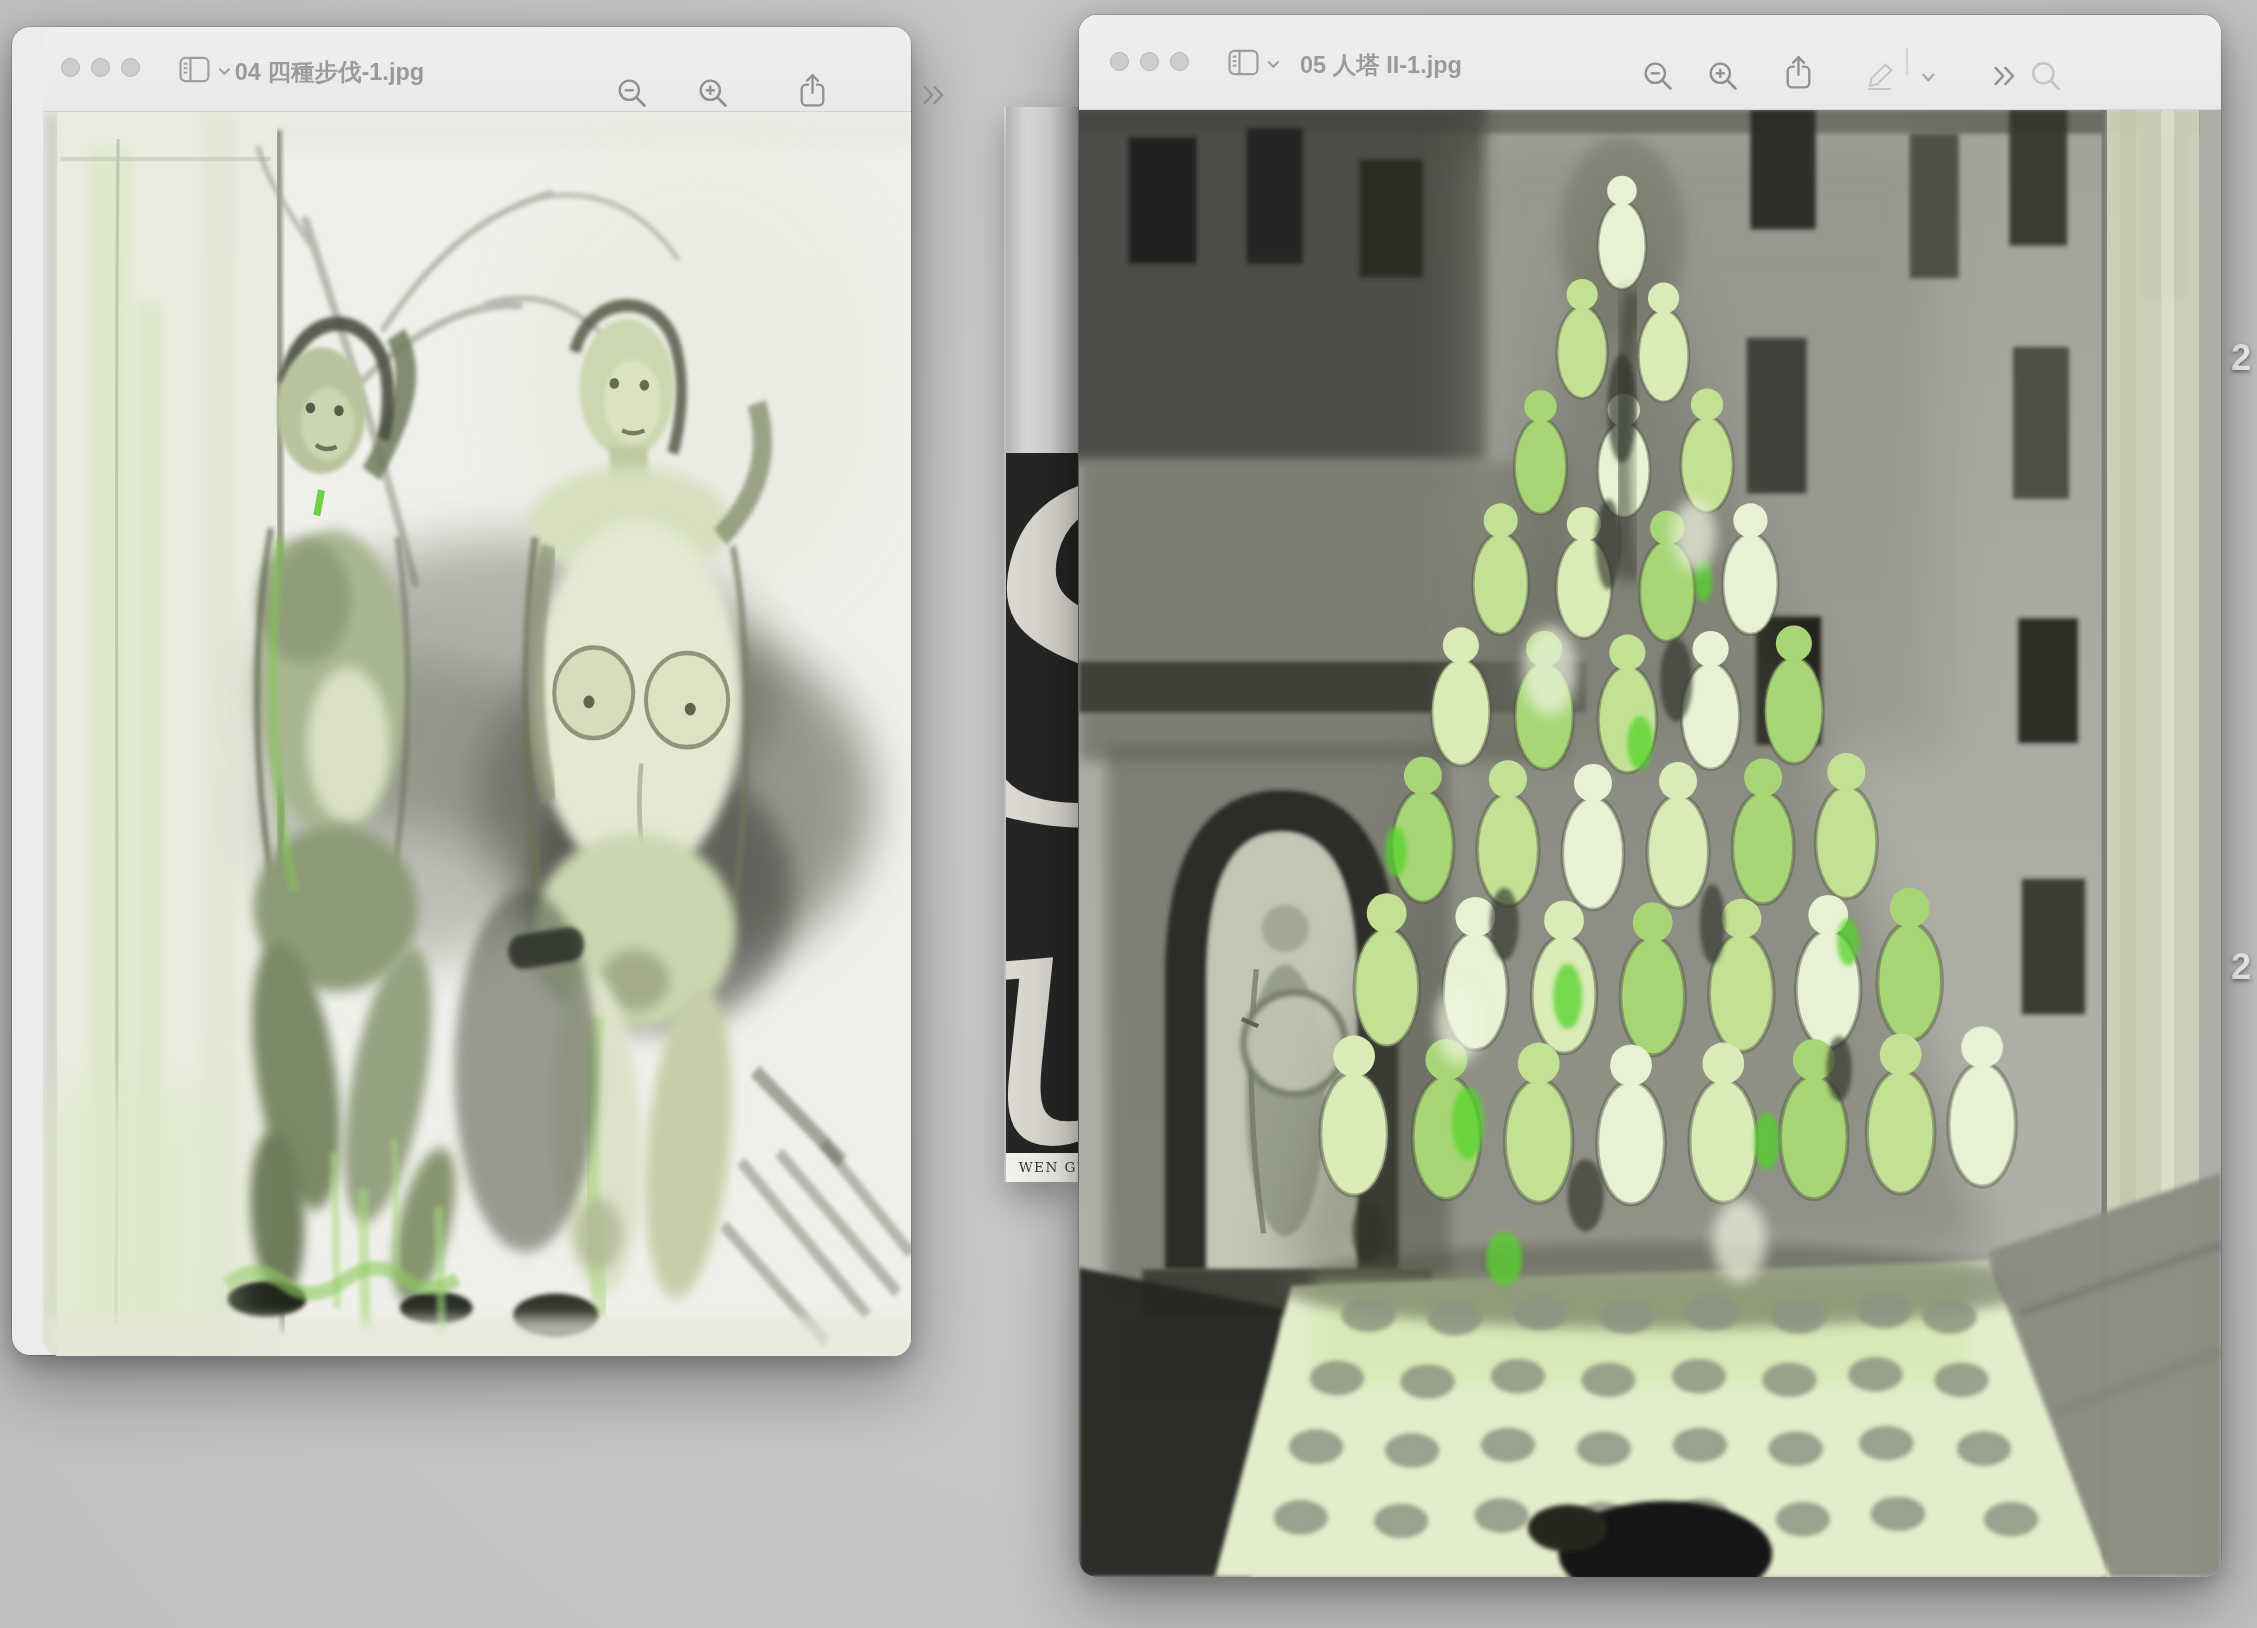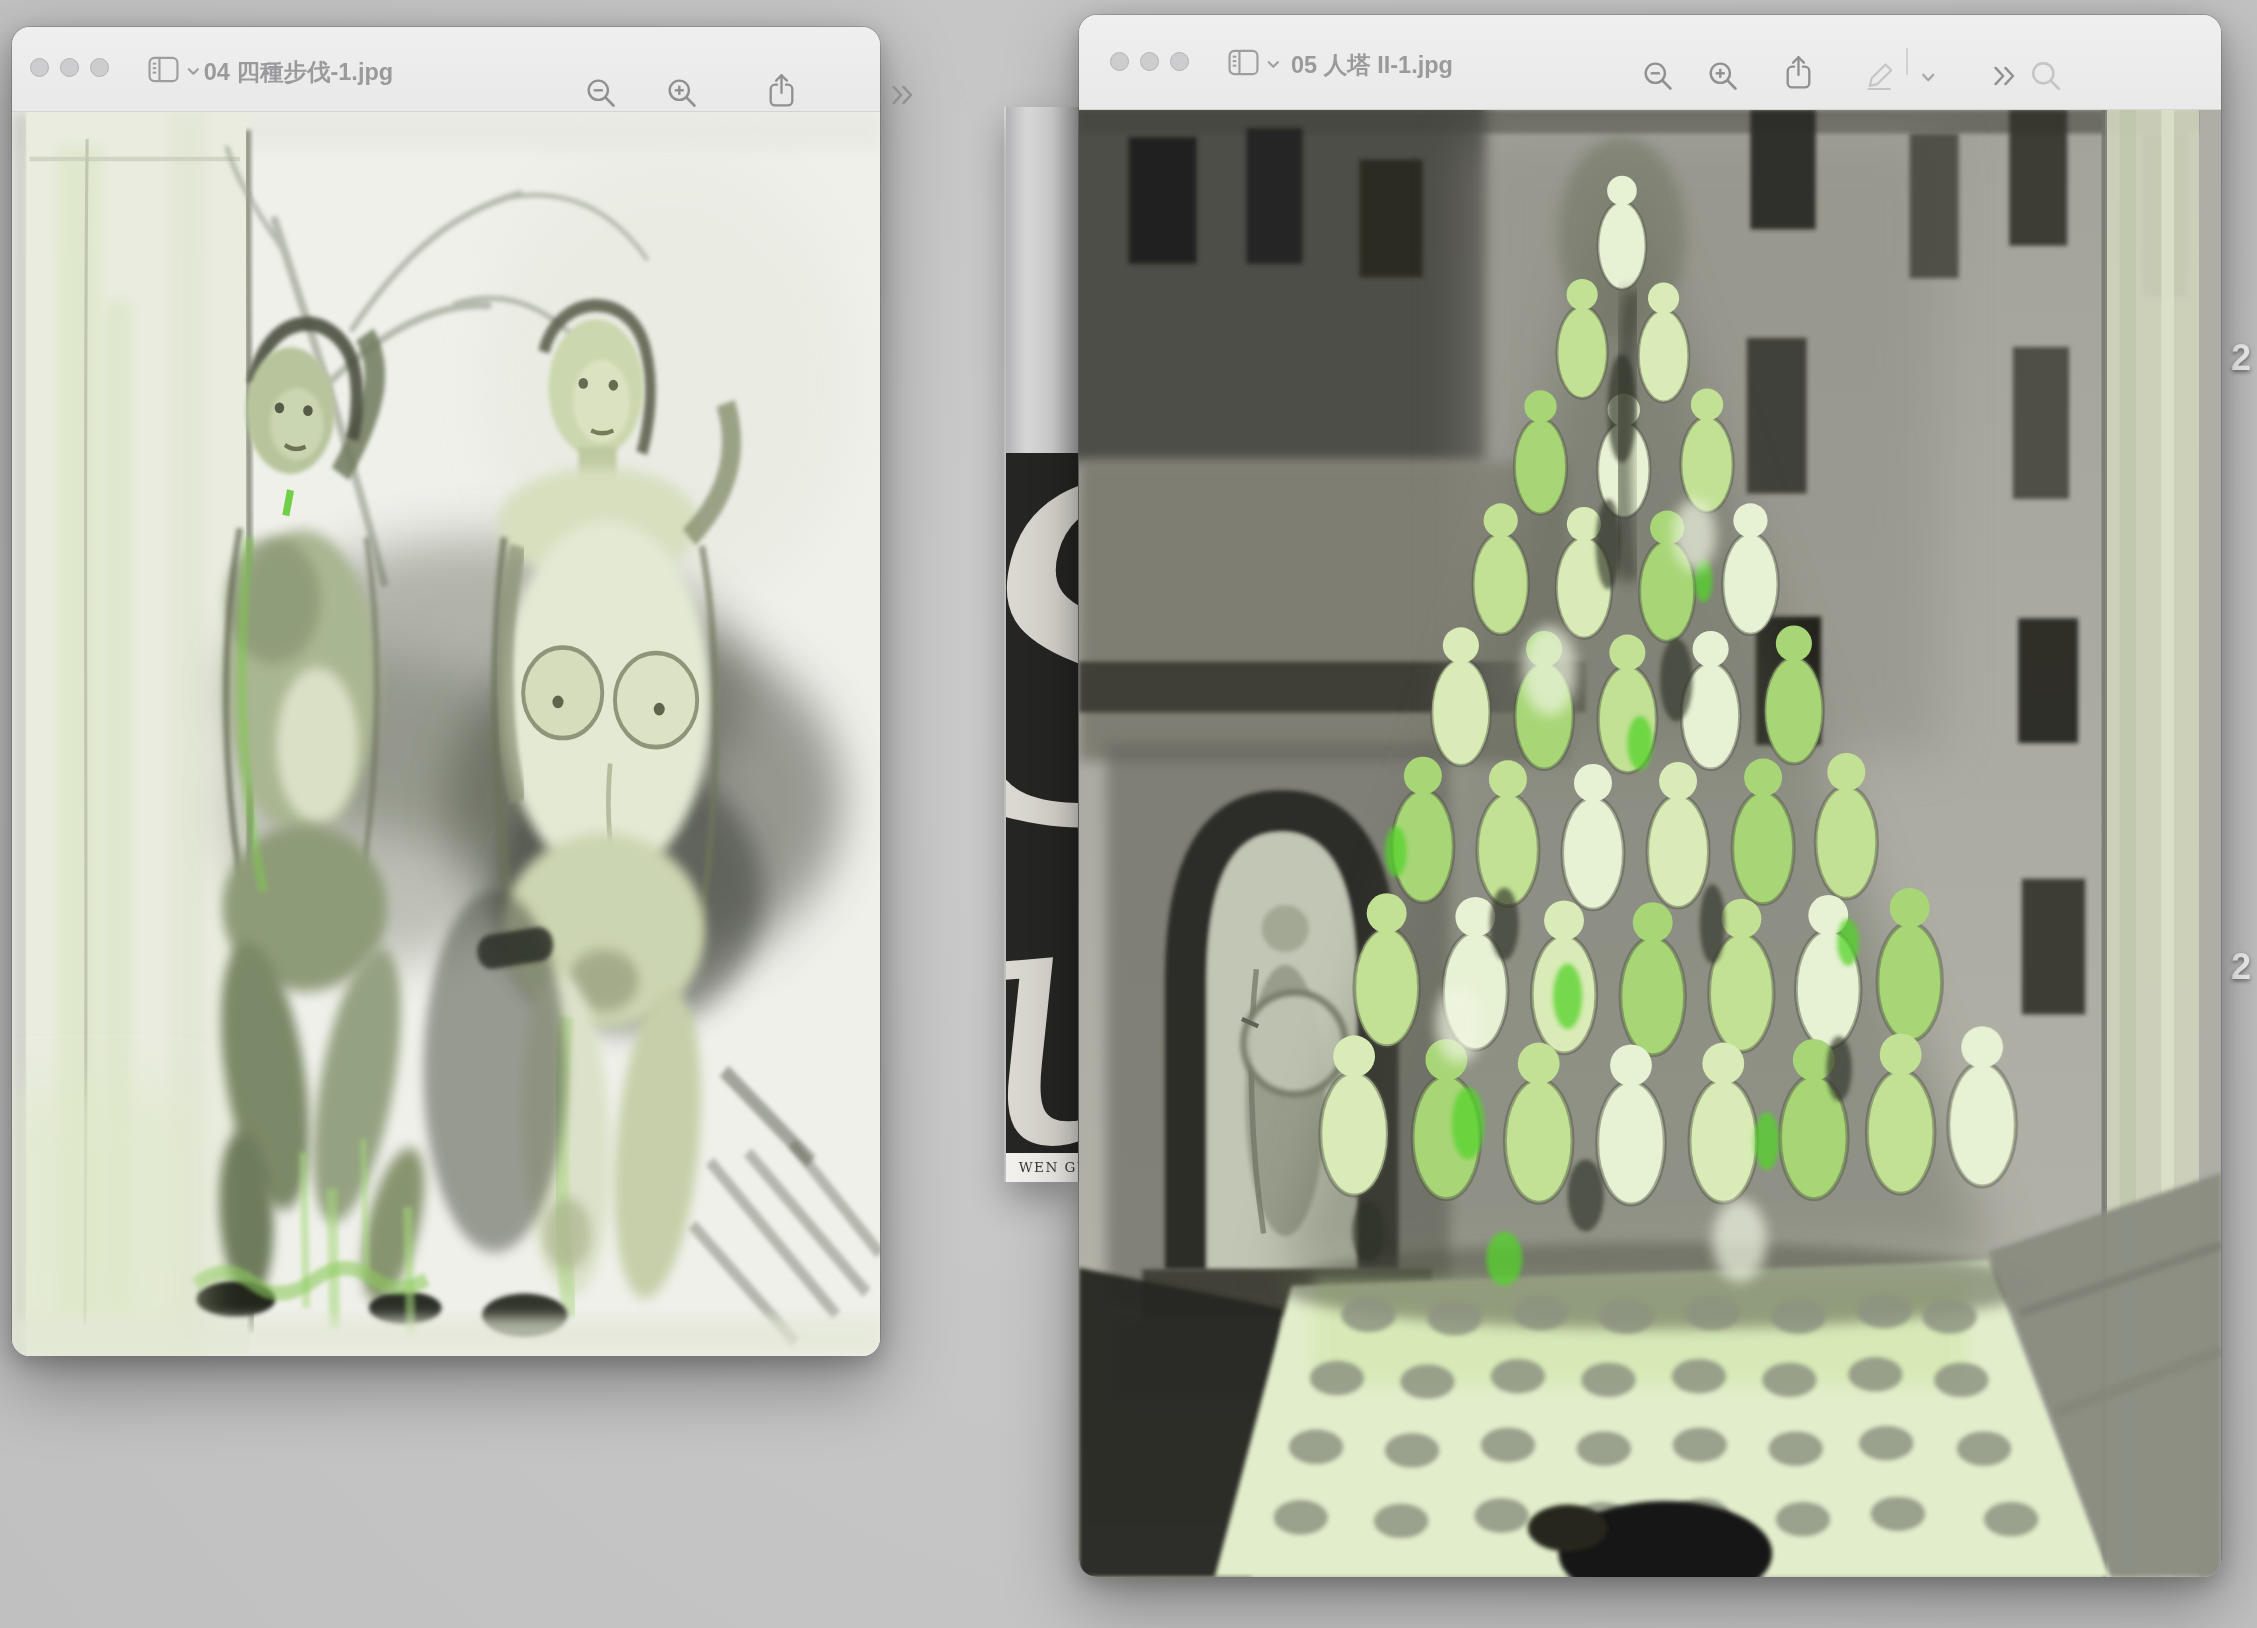--- a/index.html
+++ b/index.html
@@ -36,21 +36,21 @@
     border:0.9px solid #b3b3b5;box-sizing:border-box;}
   .navgrp{position:absolute;display:flex;align-items:center;gap:8.1px;color:#9e9ea0;}
   .wtitle{position:absolute;font-size:23.5px;font-weight:600;color:#9a9a9c;white-space:nowrap;}
   .tbtn{position:absolute;width:40px;height:40px;display:flex;align-items:center;
     justify-content:center;}
   .icon-main{color:#90908f;} .icon-dim{color:#c5c5c7;} .icon-mid{color:#a8a8aa;}
   .vdivider{position:absolute;width:1.8px;height:27px;background:#d2d2d4;}
   .wcontent{overflow:hidden;border-radius:0 0 18px 18px;background:#eef0ea;}
   .wcontent svg{display:block;width:100%;height:100%;}
 
-  .lw{left:11.8px;top:27px;width:868px;height:1328px;z-index:3;}
+  .lw{left:11.8px;top:27px;width:868px;height:1328px;z-index:3;padding-left:31px;}
   .lw .titlebar{height:84px;}
   .lw .wcontent{height:1244px;}
   .rw{left:1079px;top:14.5px;width:1142px;height:1561px;z-index:3;}
   .rw .titlebar{height:94px;}
   .rw .wcontent{height:1467px;}
 </style>
 </head>
 <body>
 
 <div class="desktop">
@@ -269,21 +269,21 @@
             <line x1="5" y1="13.5" x2="9" y2="13.5" stroke-width="2.2"></line>
             <line x1="5" y1="18.5" x2="9" y2="18.5" stroke-width="2.2"></line>
           </svg>
         </span>
         <span>
           <svg width="12.7" height="9" viewBox="0 0 14 10" fill="none" stroke="currentColor">
             <path d="M2 2.5 L7 7.5 L12 2.5" stroke-width="2.4" stroke-linecap="round" stroke-linejoin="round"></path>
           </svg>
         </span>
       </div>
-      <div class="wtitle" style="left:212px;top:34px;text-align:center;">05 人塔 II-1.jpg</div>
+      <div class="wtitle" style="left:221px;top:34px;text-align:center;">05 人塔 II-1.jpg</div>
 
       <div class="tbtn icon-main" style="left:559px;top:43px;" title="zoom-out">
         <span>
           <svg width="33" height="33" viewBox="0 0 36 36" fill="none" stroke="currentColor">
             <circle cx="14.5" cy="14.5" r="10.5" stroke-width="2.6"></circle>
             <line x1="9.5" y1="14.5" x2="19.5" y2="14.5" stroke-width="2.6"></line>
             <line x1="22.5" y1="22.5" x2="31" y2="31" stroke-width="3" stroke-linecap="round"></line>
           </svg>
         </span>
       </div>

